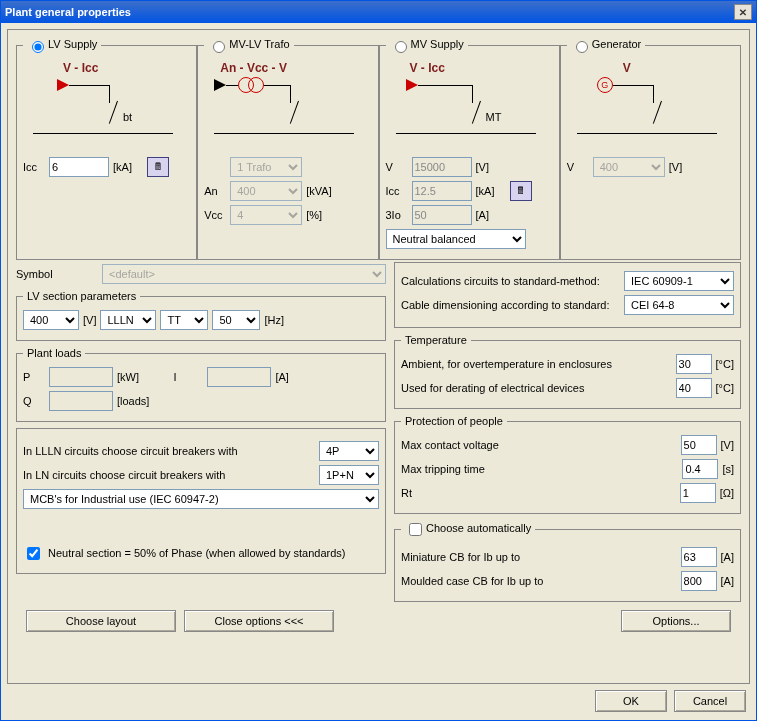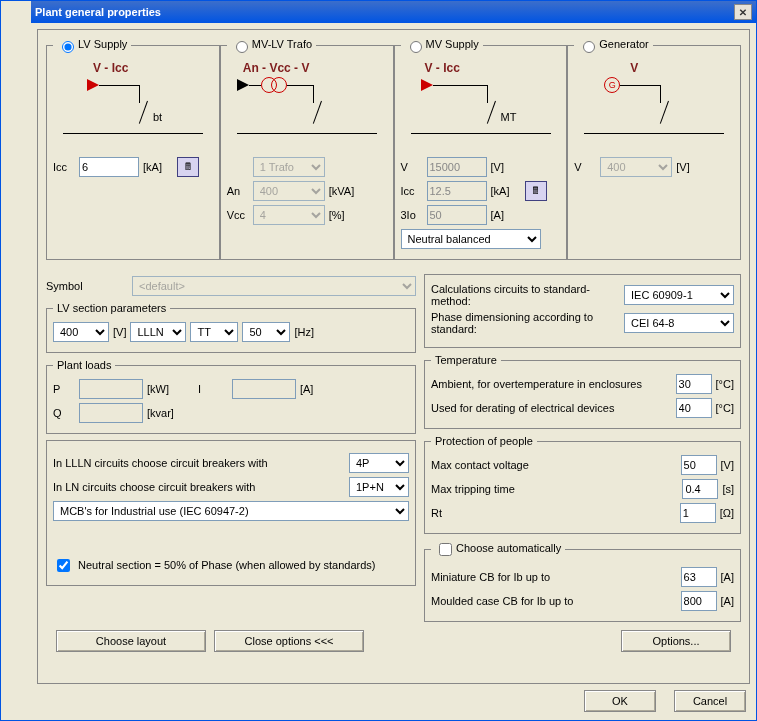--- a/index.html
+++ b/index.html
@@ -1,17 +1,17 @@
 <!DOCTYPE html>
 <html><head>
 <meta charset="utf-8">
 <style>
 * { box-sizing: border-box; font-family: Tahoma, Arial, sans-serif; font-size: 11px; }
 body { margin: 0; background: #ece9d8; }
-.window { width: 757px; height: 721px; background: #ece9d8; border: 1px solid #0054e3; display: flex; flex-direction: column; padding-left: 30px; }
+.window { width: 757px; height: 721px; background: #ece9d8; border: 1px solid #0054e3; display: flex; flex-direction: column; }
 .titlebar { background: linear-gradient(#3c6eca,#0054e3); color: #fff; height: 22px; display: flex; align-items: center; padding: 0 4px; font-weight: bold; }
 .titlebar .spacer { flex: 1; }
 .close-x { width: 18px; height: 16px; background: #e7e3d8; border: 1px solid #888; color: #333; font-family: Arial; font-size: 10px; display: flex; align-items: center; justify-content: center; cursor: pointer; }
 .client { flex: 1; padding: 6px 6px 2px 6px; display: flex; flex-direction: row; }
 .tabstrip { height: 22px; position: relative; }
 .tab { position: absolute; top: 2px; left: 6px; height: 20px; padding: 2px 10px 0 10px; background: #ece9d8; border: 1px solid #888; border-bottom: none; border-radius: 3px 3px 0 0; }
 .panel { flex: 1; border: 1px solid #888; background: #ece9d8; padding: 8px; position: relative; }
 fieldset { border: 1px solid #888; padding: 8px 6px 6px 6px; margin: 0; background: #ece9d8; }
 legend { padding: 0 4px; }
 .row4 { display: flex; }
@@ -22,29 +22,29 @@
 .hline { position: absolute; height: 1px; background: #000; }
 .vline { position: absolute; width: 1px; background: #000; }
 .tri { position: absolute; width: 0; height: 0; border-top: 6px solid transparent; border-bottom: 6px solid transparent; }
 .fldrow { display: flex; align-items: center; gap: 4px; margin-bottom: 4px; min-height: 20px; }
 .lbl { width: 22px; text-align: left; }
 input.txt, select.sel { height: 20px; border: 1px solid #7f9db9; background: #fff; padding: 1px 2px; font-size: 11px; }
 input.txt[disabled], select.sel[disabled] { background: #ece9d8; color: #888; }
 .unit { width: 30px; }
 .calcbtn { width: 22px; height: 20px; border: 1px solid #404080; background: #d8d4f0; display: inline-flex; align-items: center; justify-content: center; cursor: pointer; font-size: 10px; }
 .btn { height: 22px; border: 1px solid #888; background: #ece9d8; padding: 0 12px; cursor: pointer; box-shadow: inset 1px 1px #fff, inset -1px -1px #aca899; }
-.twocol { display: flex; gap: 8px; margin-top: 14px; }
+.twocol { display: flex; gap: 8px; margin-top: 2px; }
 .leftcol { width: 370px; display: flex; flex-direction: column; gap: 6px; }
 .rightcol { flex: 1; display: flex; flex-direction: column; gap: 6px; }
 .simple { display: flex; align-items: center; gap: 6px; }
 .grow { flex: 1; }
 .chk { width: 13px; height: 13px; vertical-align: middle; margin-right: 4px; }
 .buttons-bottom { display: flex; gap: 8px; padding: 8px 10px 4px 10px; justify-content: flex-start; }
 .buttons-bottom .grow { flex: 1; }
-.dlg-buttons { display: flex; gap: 18px; justify-content: flex-end; padding: 4px 10px 8px 0; }
+.dlg-buttons { display: flex; gap: 7px; justify-content: flex-end; padding: 4px 10px 8px 0; }
 .g-circle { position:absolute; width:16px; height:16px; border:1px solid #c00; border-radius:50%; display:flex; align-items:center; justify-content:center; color:#c00; font-size:9px; }
 </style>
 </head>
 <body>
 
 <div class="window">
   <div class="titlebar">
     <span>Plant general properties</span>
     <span class="spacer"></span>
     <div class="close-x">✕</div>
@@ -181,21 +181,21 @@
             <div style="display:flex;gap:24px">
               <div>
                 <div class="fldrow">
                     <span class="lbl">P</span>
                     <input class="txt" style="width: 64px;" disabled="">
                     <span>[kW]</span>
                   </div>
                 <div class="fldrow">
                     <span class="lbl">Q</span>
                     <input class="txt" style="width: 64px;" disabled="">
-                    <span>[kvar]</span>
+                    <span>[loads]</span>
                   </div>
               </div>
               <div>
                 <div class="fldrow">
                     <span style="width:30px">I</span>
                     <input class="txt" style="width: 64px;" disabled="">
                     <span>[A]</span>
                   </div>
               </div>
             </div>
@@ -221,21 +221,21 @@
           </fieldset>
         </div>
 
         <div class="rightcol">
           <div style="border:1px solid #888;padding:8px 6px">
             <div class="fldrow">
                 <span class="grow">Calculations circuits to standard-method:</span>
                 <select class="sel" style="width:110px"><option>IEC 60909-1</option></select>
               </div>
             <div class="fldrow">
-                <span class="grow">Phase dimensioning according to standard:</span>
+                <span class="grow">Cable dimensioning according to standard:</span>
                 <select class="sel" style="width:110px"><option>CEI 64-8</option></select>
               </div>
           </div>
 
           <fieldset>
             <legend>Temperature</legend>
             <div class="fldrow">
                 <span class="grow">Ambient, for overtemperature in enclosures</span>
                 <input class="txt" style="width: 36px;" value="30">
                 <span>[°C]</span>

